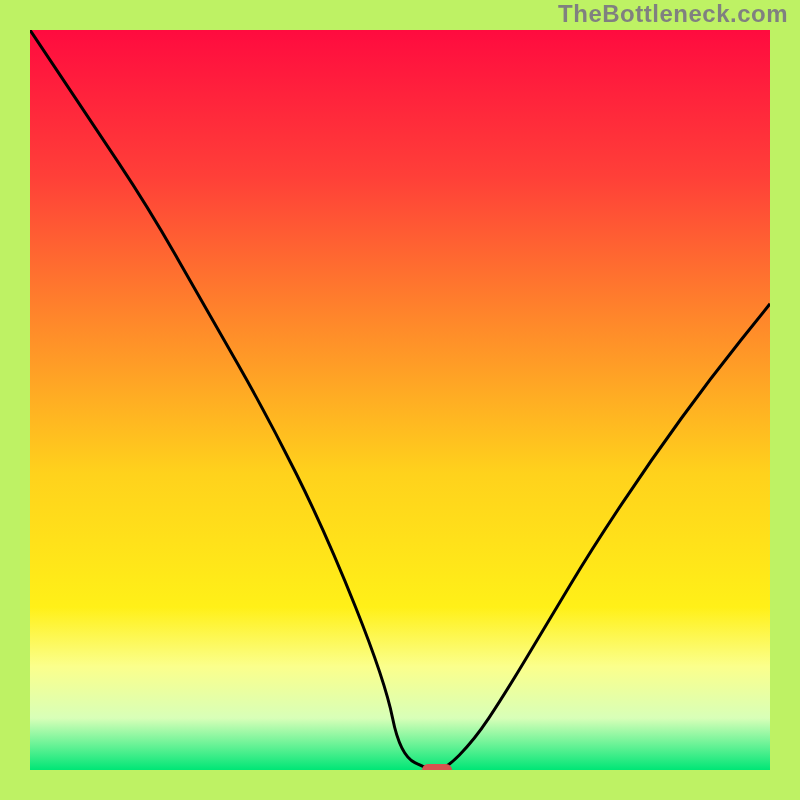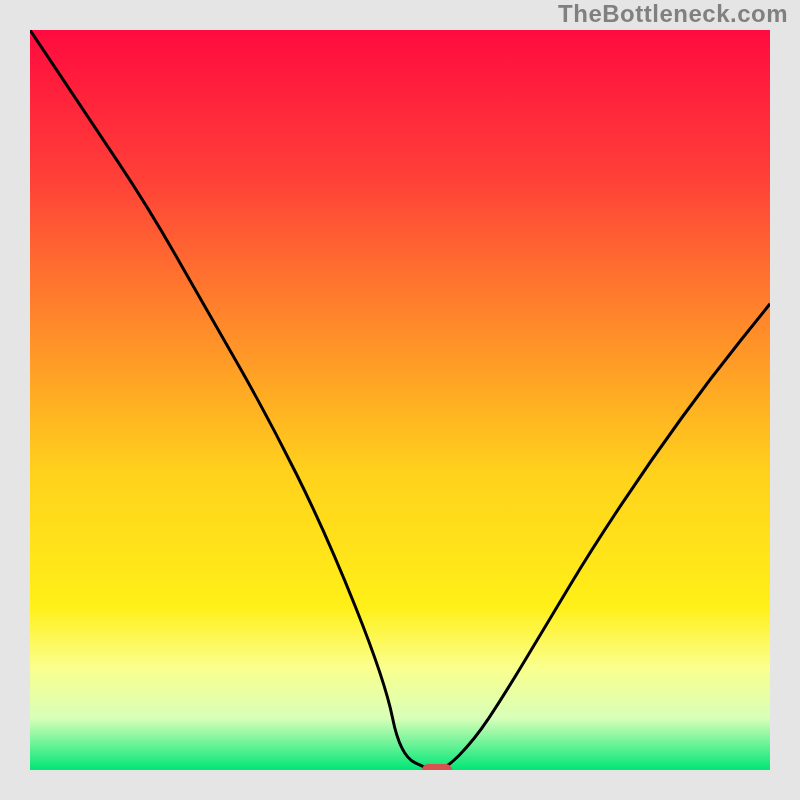--- a/index.html
+++ b/index.html
@@ -7,21 +7,21 @@
     padding: 0;
     width: 800px;
     height: 800px;
     background: #000;
     overflow: hidden;
   }
   .outer {
     position: relative;
     width: 800px;
     height: 800px;
-    background: #e5e5e5;
+    background: #bef264;
   }
   .watermark {
     position: absolute;
     top: 0;
     right: 12px;
     font-family: Arial, Helvetica, sans-serif;
     font-size: 24px;
     font-weight: bold;
     color: #808080;
     letter-spacing: 0.5px;

